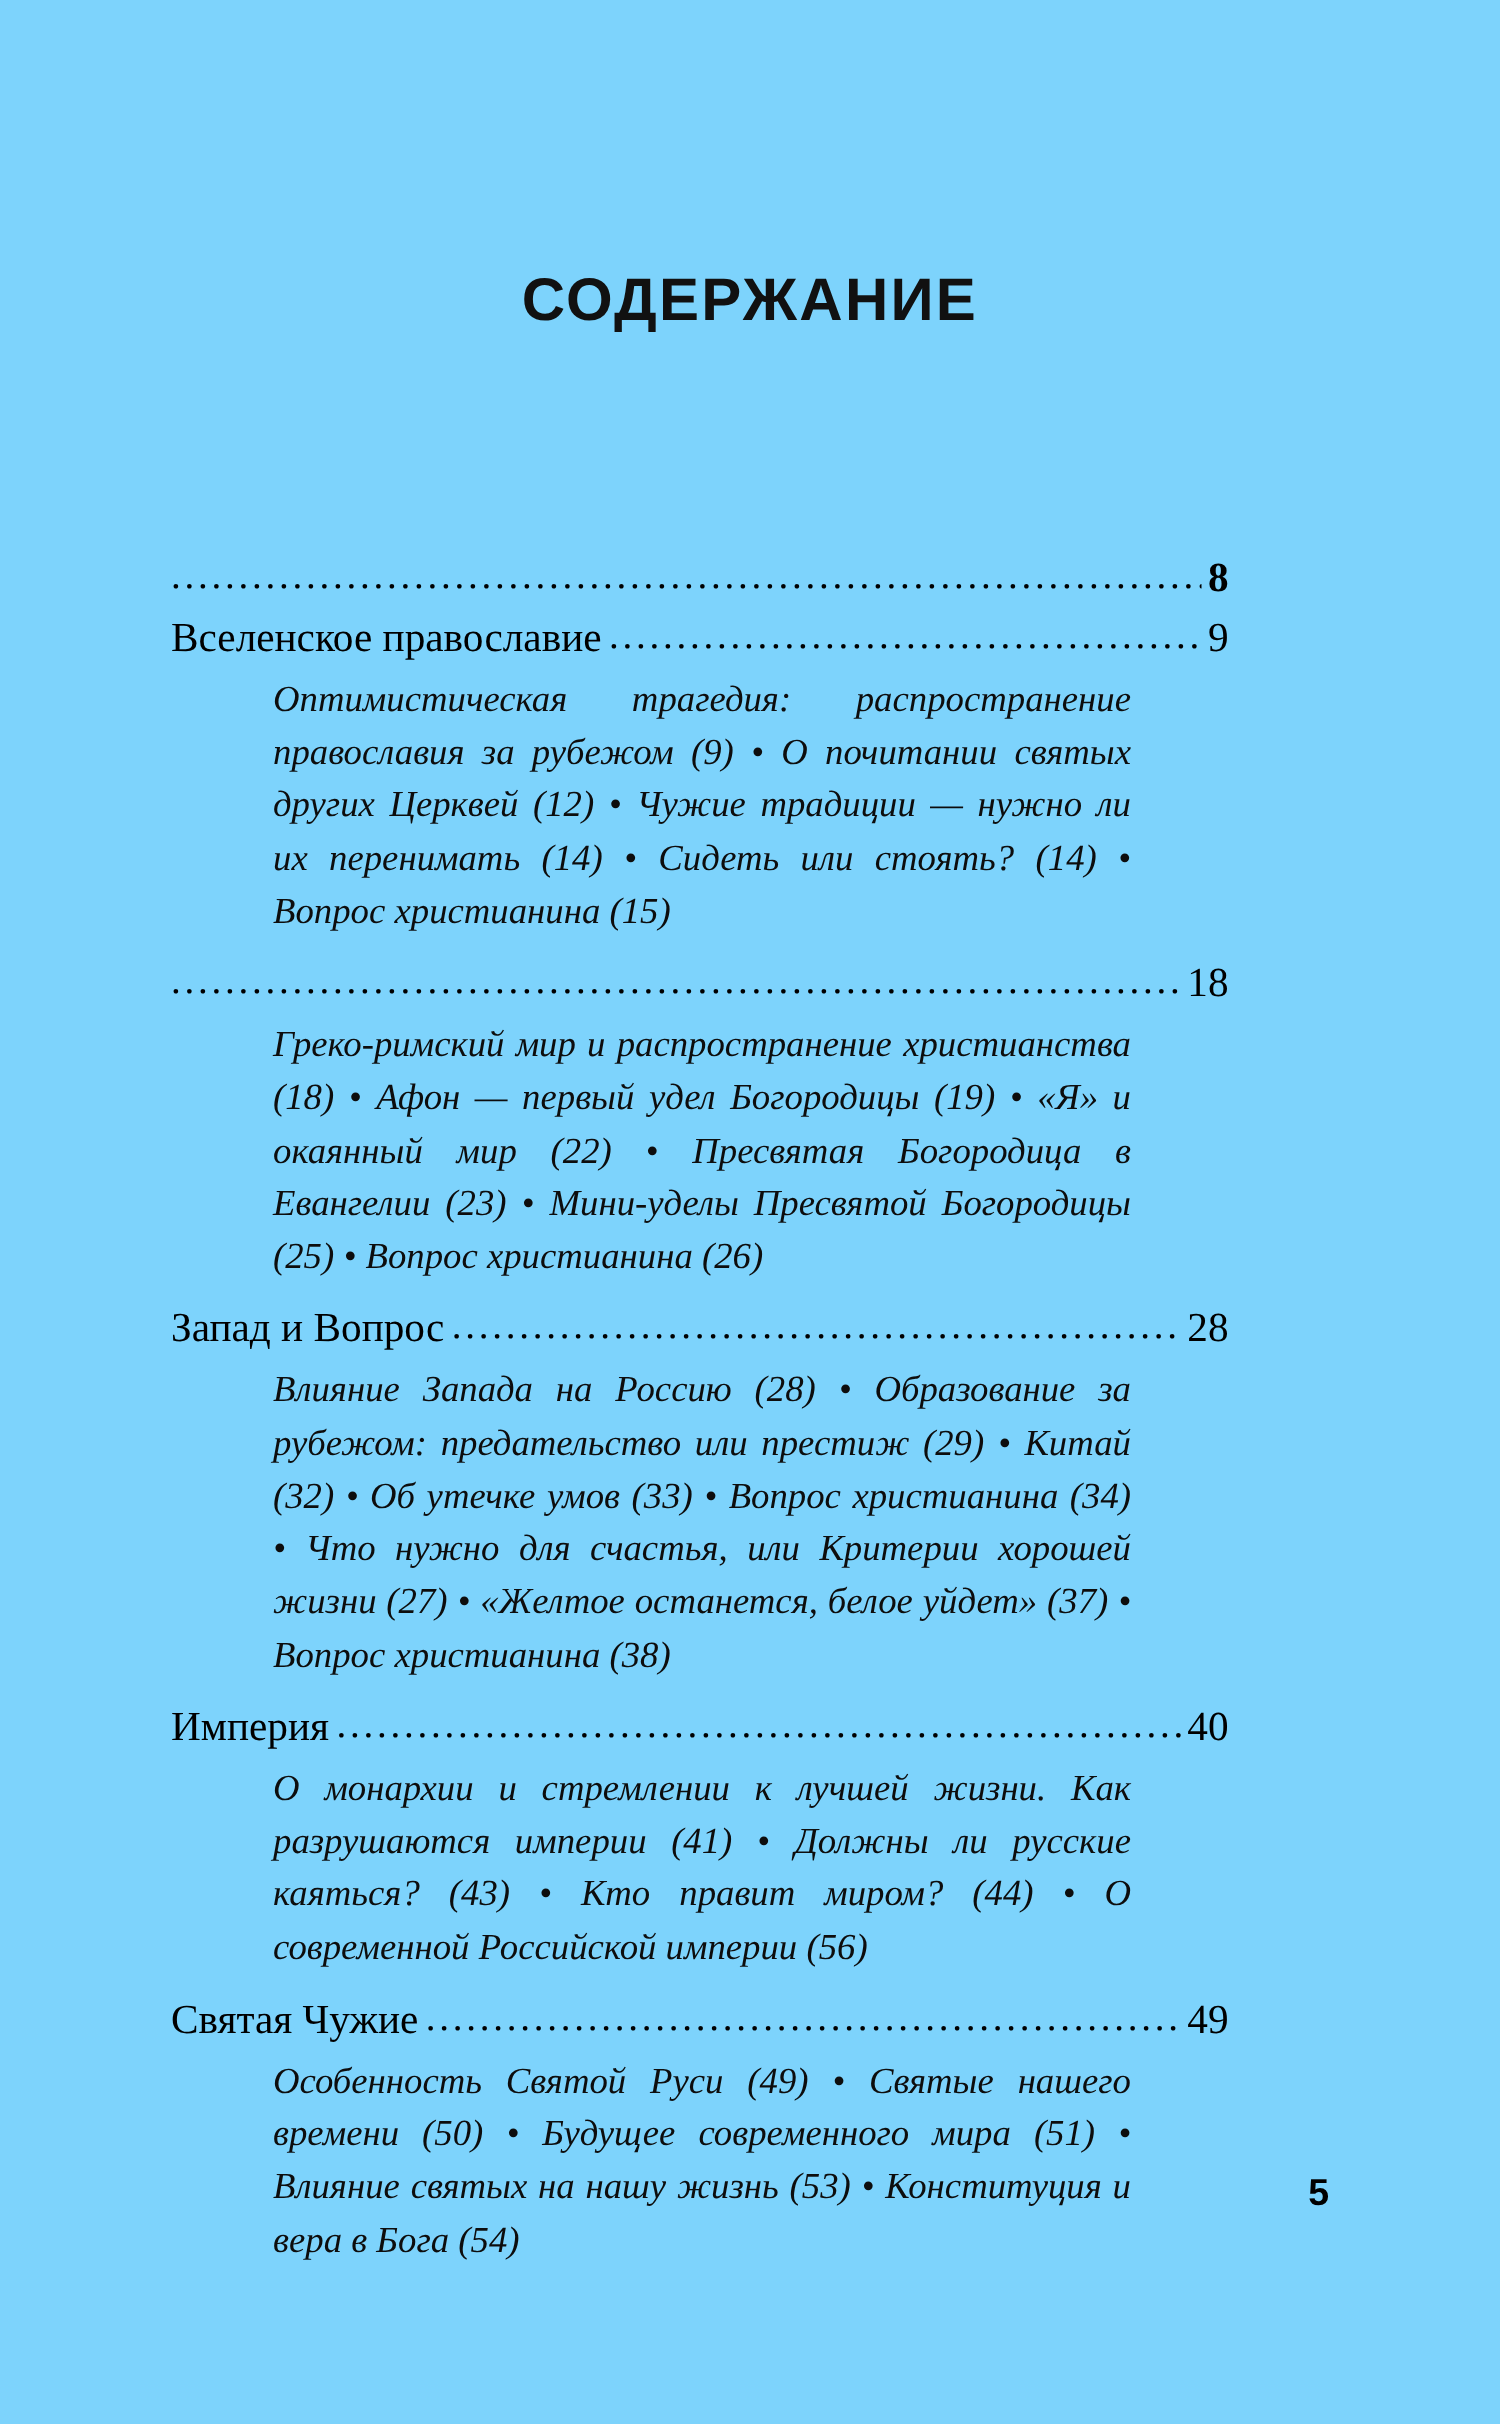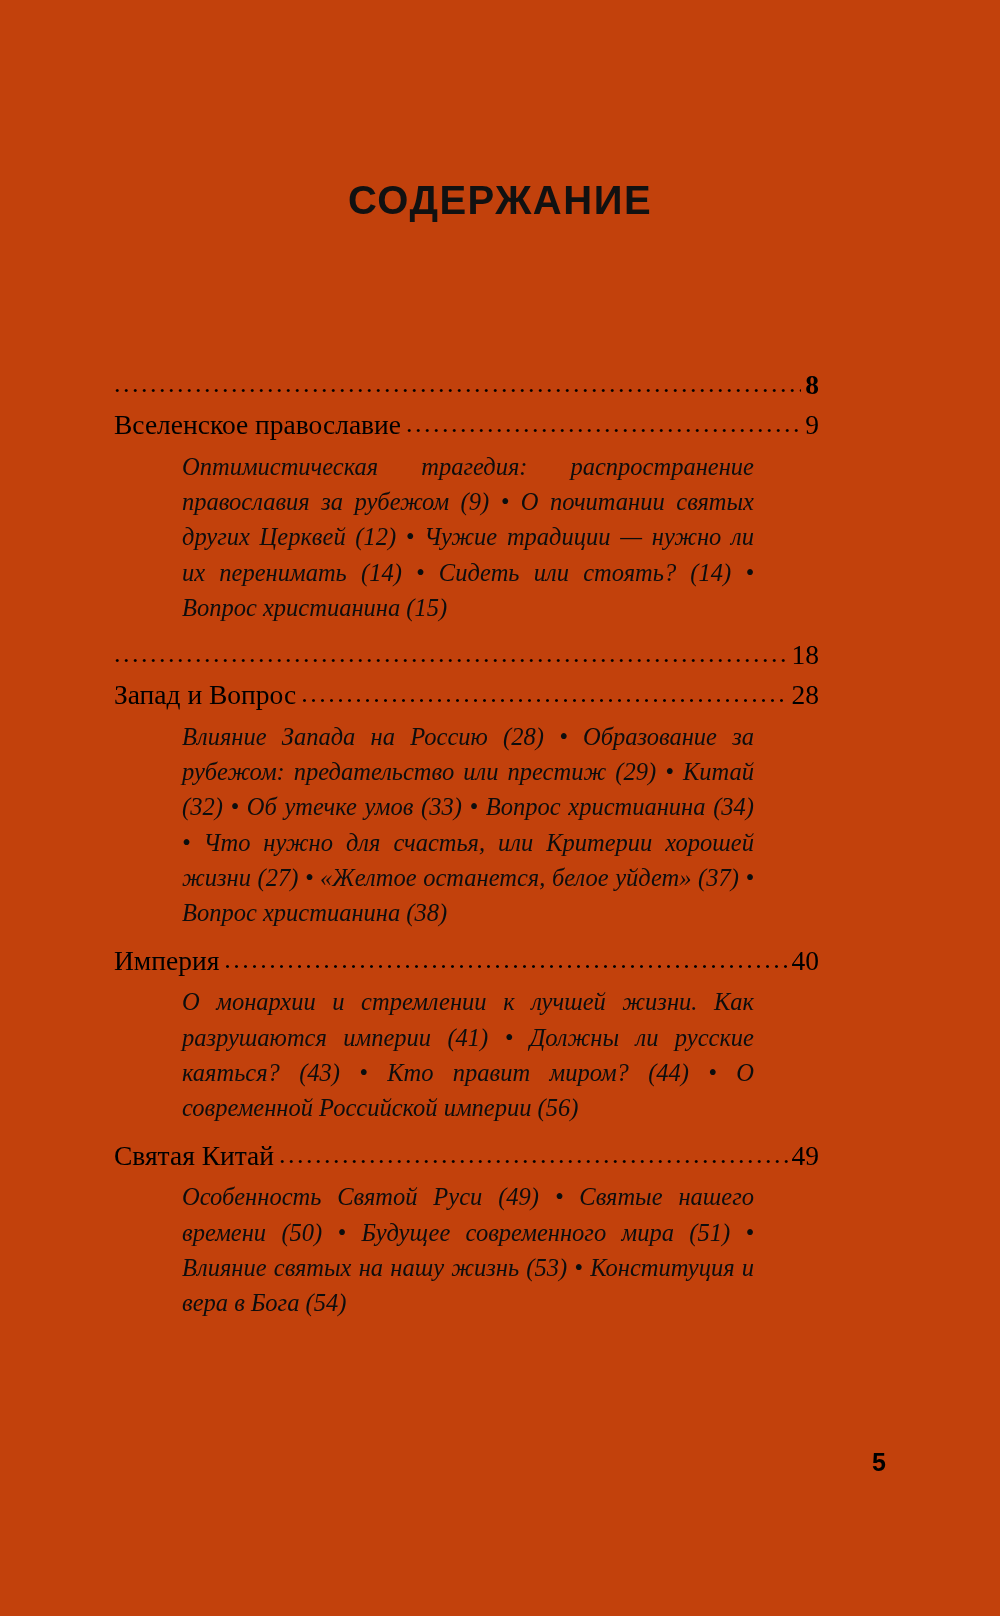--- a/index.html
+++ b/index.html
@@ -13,21 +13,21 @@
     position: relative;
     font-family: "Liberation Serif", serif;
     color: #000000;
     overflow: hidden;
   }
   .page {
     position: absolute;
     left: 0; top: 0;
     width: 1000px;
     height: 1616px;
-    background: #c2410c;
+    background: #7dd3fc;
   }
   .toc-title {
     position: absolute;
     left: 0;
     top: 178px;
     width: 1000px;
     text-align: center;
     font-family: "Liberation Sans", sans-serif;
     font-weight: bold;
     font-size: 40px;
@@ -121,20 +121,21 @@
         <span class="entry-page">9</span>
       </div>
       <div class="sub">Оптимистическая трагедия: распространение православия за рубежом (9) • О почитании святых других Церквей (12) • Чужие традиции — нужно ли их перенимать (14) • Сидеть или стоять? (14) • Вопрос христианина (15)</div>
     </div>
 
     <div class="entry">
       <div class="entry-line">
         <span class="entry-dots">............................................................................................................</span>
         <span class="entry-page">18</span>
       </div>
+      <div class="sub">Греко-римский мир и распространение христианства (18) • Афон — первый удел Богородицы (19) • «Я» и окаянный мир (22) • Пресвятая Богородица в Евангелии (23) • Мини-уделы Пресвятой Богородицы (25) • Вопрос христианина (26)</div>
     </div>
 
     <div class="entry">
       <div class="entry-line">
         <span class="entry-label">Запад и Вопрос</span>
         <span class="entry-dots">............................................................................................................</span>
         <span class="entry-page">28</span>
       </div>
       <div class="sub">Влияние Запада на Россию (28) • Образование за рубежом: предательство или престиж (29) • Китай (32) • Об утечке умов (33) • Вопрос христианина (34) • Что нужно для счастья, или Критерии хорошей жизни (27) • «Желтое останется, белое уйдет» (37) • Вопрос христианина (38)</div>
     </div>
@@ -143,21 +144,21 @@
       <div class="entry-line">
         <span class="entry-label">Империя</span>
         <span class="entry-dots">............................................................................................................</span>
         <span class="entry-page">40</span>
       </div>
       <div class="sub">О монархии и стремлении к лучшей жизни. Как разрушаются империи (41) • Должны ли русские каяться? (43) • Кто правит миром? (44) • О современной Российской империи (56)</div>
     </div>
 
     <div class="entry">
       <div class="entry-line">
-        <span class="entry-label">Святая Китай</span>
+        <span class="entry-label">Святая Чужие</span>
         <span class="entry-dots">............................................................................................................</span>
         <span class="entry-page">49</span>
       </div>
       <div class="sub">Особенность Святой Руси (49) • Святые нашего времени (50) • Будущее современного мира (51) • Влияние святых на нашу жизнь (53) • Конституция и вера в Бога (54)</div>
     </div>
 
   </div>
 
   <div class="page-number">5</div>
 

